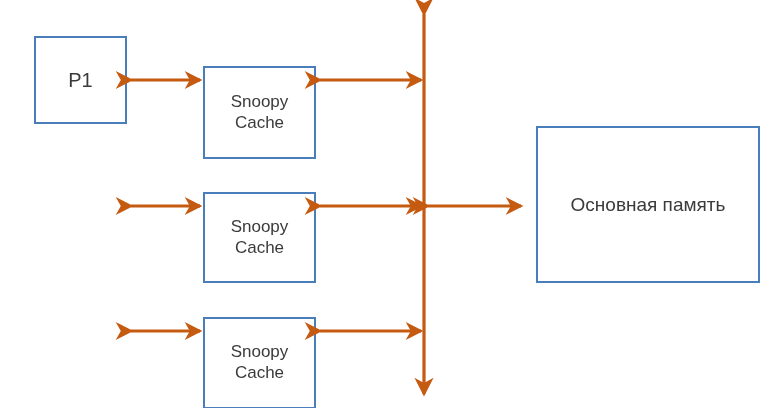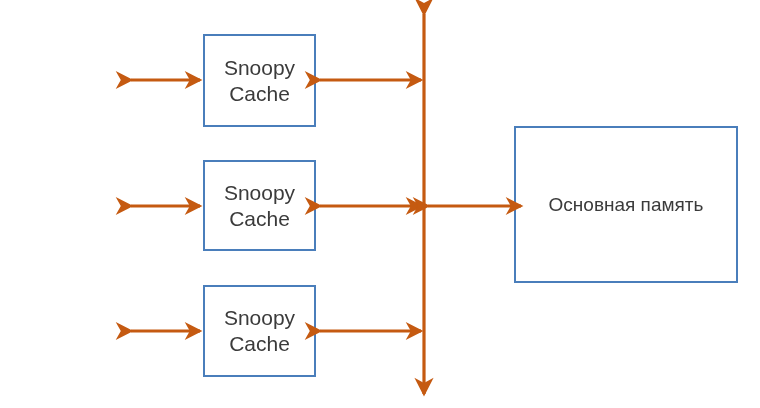--- a/index.html
+++ b/index.html
@@ -29,21 +29,21 @@
     color: #3b3b3b;
     font-size: 19px;
     line-height: 1.22;
     font-family: "Liberation Sans", sans-serif;
   }
   .node .label {
     display: block;
     white-space: pre-line;
   }
   .node-proc { font-size: 20px; }
-  .node-cache { font-size: 21px; }
+  .node-cache { font-size: 17px; margin-top: 32px; }
   .node-mem { font-size: 19px; }
   #bus-svg, #arrows-svg {
     position: absolute;
     left: 0;
     top: 0;
     width: 760px;
     height: 408px;
     pointer-events: none;
   }
 </style>
@@ -54,39 +54,42 @@
 
   <svg id="bus-svg" viewBox="0 0 760 408">
     <defs>
       <marker id="ah" markerWidth="7" markerHeight="7" refX="5.4" refY="3.5" orient="auto" markerUnits="strokeWidth">
         <path d="M0.3,0.5 L6.2,3.5 L0.3,6.5 L2.0,3.5 Z" fill="#c55a11"></path>
       </marker>
     </defs>
     <line x1="424" y1="14" x2="424" y2="394" stroke="#c55a11" stroke-width="3.2" marker-start="url(#ah)" marker-end="url(#ah)"></line>
   </svg>
 
+  <div class="node node-proc" style="left:34px; top:36px; width:93px; height:88px;">
+    <span class="label">P1</span>
+  </div>
 
   <div class="node node-cache" style="left:203px; top:34px; width:113px; height:93px;">
     <span class="label">Snoopy
 Cache</span>
   </div>
 
 
   <div class="node node-cache" style="left:203px; top:160px; width:113px; height:91px;">
     <span class="label">Snoopy
 Cache</span>
   </div>
 
 
   <div class="node node-cache" style="left:203px; top:285px; width:113px; height:92px;">
     <span class="label">Snoopy
 Cache</span>
   </div>
 
-  <div class="node node-mem" style="left:514px; top:126px; width:224px; height:157px;">
+  <div class="node node-mem" style="left:536px; top:126px; width:224px; height:157px;">
     <span class="label">Основная память</span>
   </div>
 
   <svg id="arrows-svg" viewBox="0 0 760 408">
     <g stroke="#c55a11" stroke-width="3" fill="none" marker-start="url(#ah)" marker-end="url(#ah)">
       <line x1="131" y1="80" x2="200" y2="80"></line>
       <line x1="320" y1="80" x2="421" y2="80"></line>
 
       <line x1="131" y1="206" x2="200" y2="206"></line>
       <line x1="320" y1="206" x2="421" y2="206"></line>

